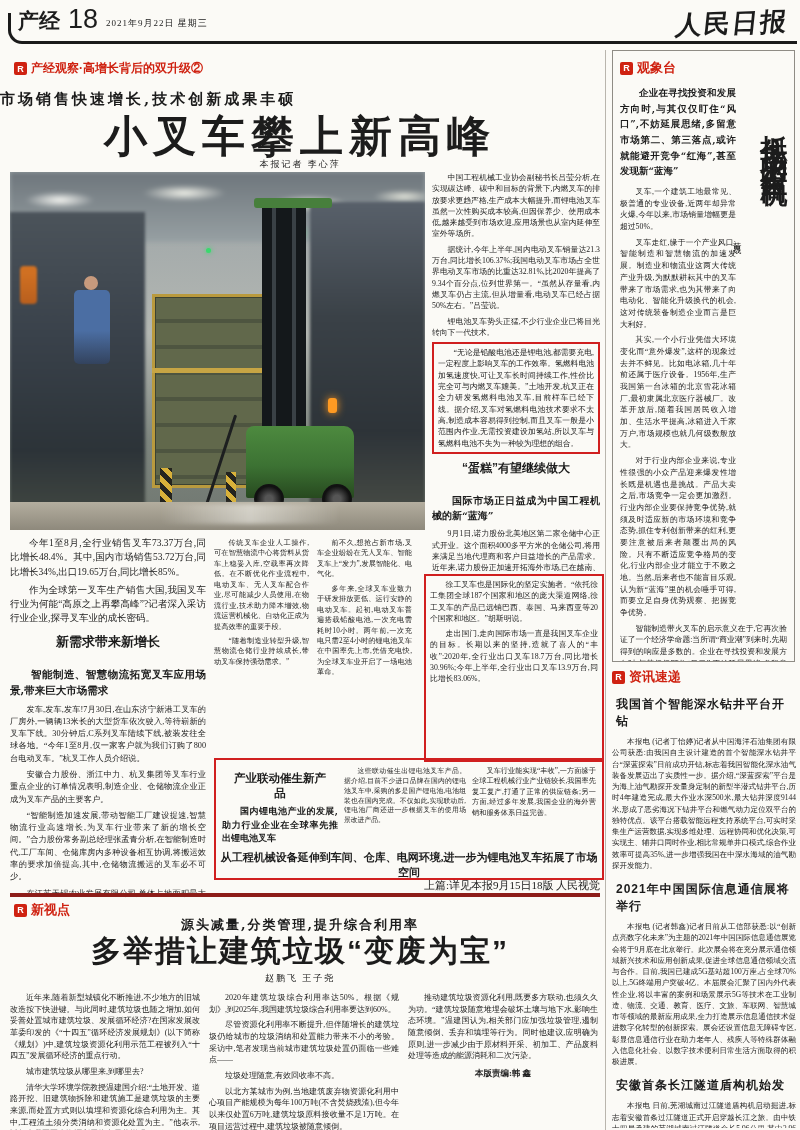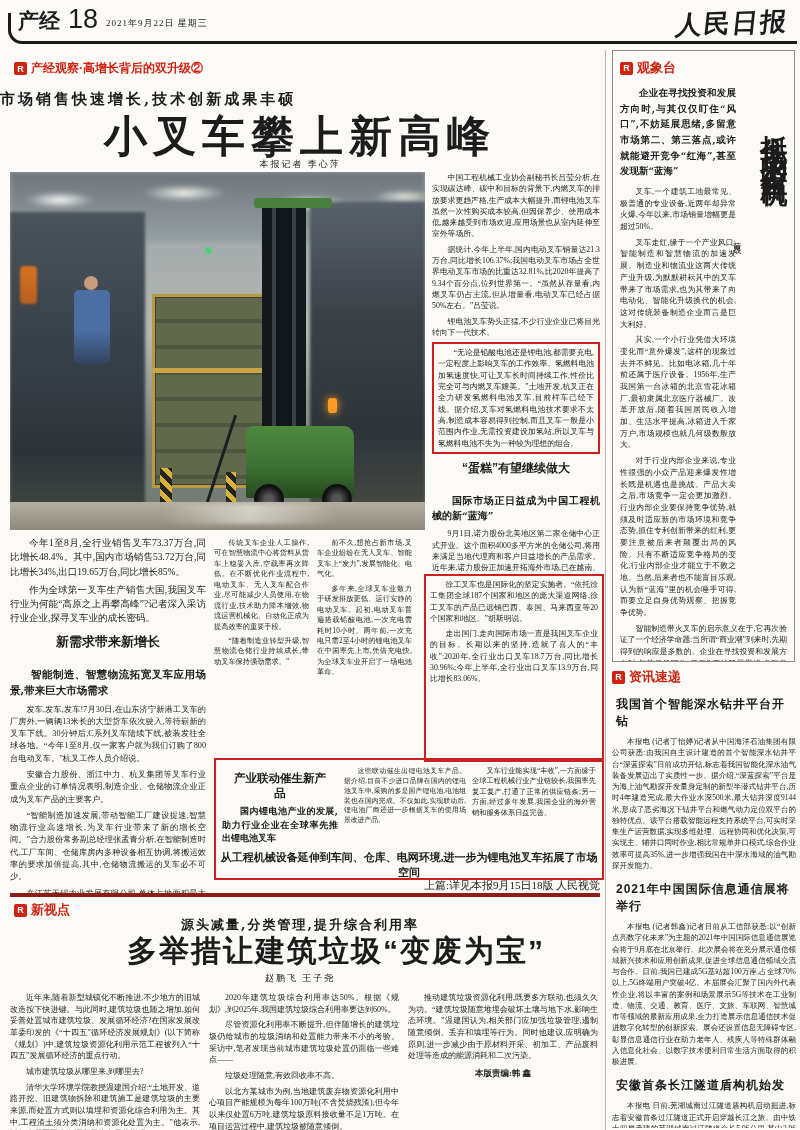--- a/index.html
+++ b/index.html
@@ -87,21 +87,21 @@
   .news{left:612px;top:668px;width:184px;height:460px;overflow:hidden;}
   .news-title{font-family:"Liberation Sans",sans-serif;font-weight:bold;font-size:12px;
               text-align:left;margin:10px 4px 6px;letter-spacing:1px;}
   .news-body{font-size:7.5px;line-height:1.5;text-indent:2em;text-align:justify;}
   
   .vlabel{left:14px;top:901px;color:#cf2211;font-weight:bold;font-size:13px;
           font-family:"Liberation Sans",sans-serif;display:flex;align-items:center;}
   .voverline{left:0;top:916px;width:600px;text-align:center;font-size:13px;font-weight:bold;
              letter-spacing:2px;font-family:"DejaVu Serif",serif;}
   .vheadline{left:0;top:931px;width:600px;text-align:center;font-size:30px;font-weight:bold;
-             letter-spacing:2px;font-family:"Liberation Sans",sans-serif;padding-left:36px;}
+             letter-spacing:2px;font-family:"Liberation Sans",sans-serif;}
   .vbyline{left:0;top:972px;width:600px;text-align:center;font-size:9px;letter-spacing:2px;}
   .vcols{left:10px;top:992px;width:590px;height:138px;overflow:hidden;display:flex;gap:9px;}
   .vcol{width:190px;font-size:8px;line-height:1.46;overflow:hidden;}
   .veditor{text-align:center;font-weight:bold;text-indent:0;margin-top:5px;font-size:8.5px;}
 </style>
 </head>
 <body>
 
 <div class="abs hdr-rule"></div>
 <div class="abs hdr-left">

